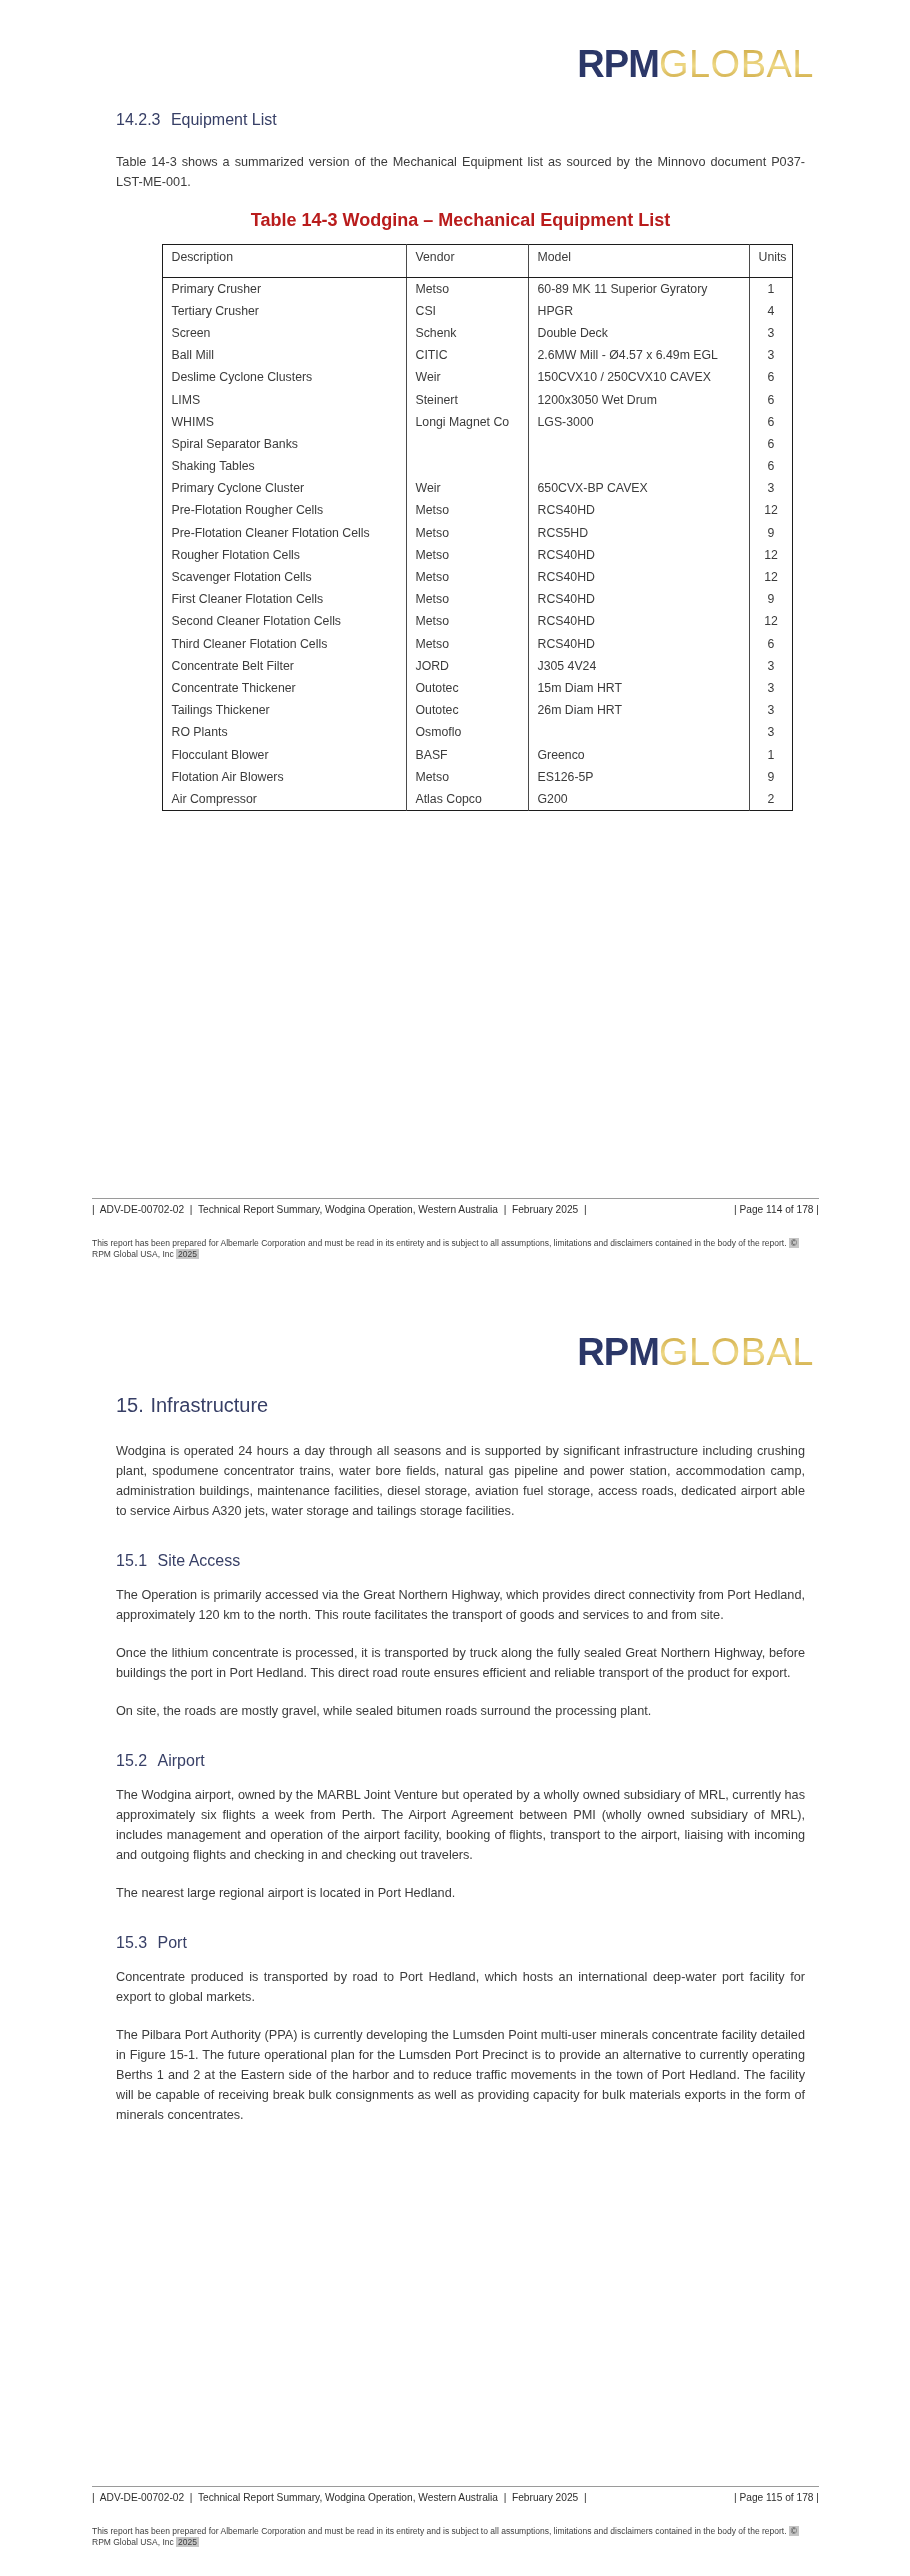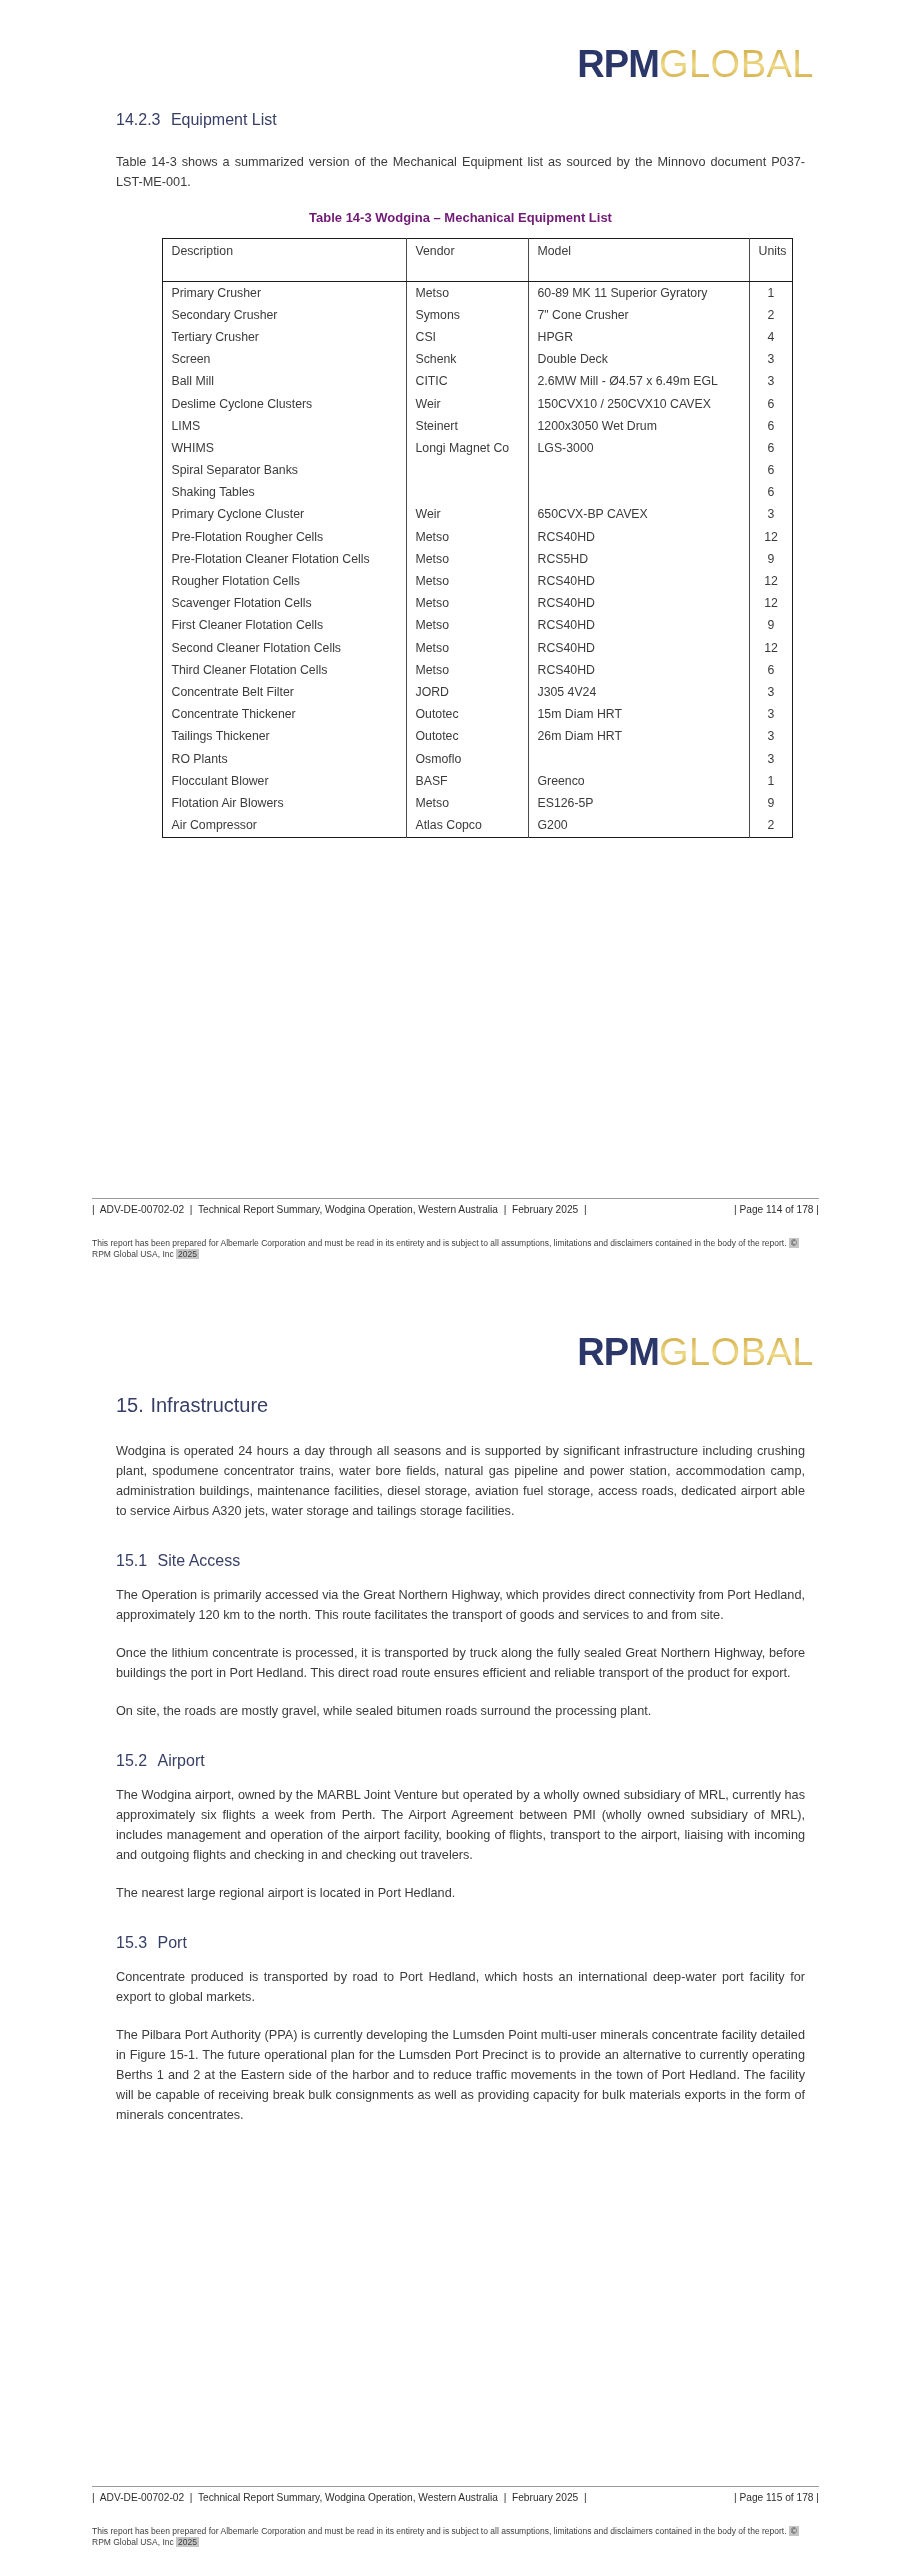--- a/index.html
+++ b/index.html
@@ -26,26 +26,26 @@
   h2.h-sub, h3.h-sub { color:#373f66; font-weight:500; font-size:16px; line-height:21px; }
   .hnum { display:inline-block; margin-right:10.4px; }
   h1.h-main { color:#373f66; font-weight:500; font-size:20px; line-height:25.5px; }
   h1.h-main .hnum { margin-right:6.6px; }
 
   p.body { font-size:12.7px; line-height:20px; text-align:justify; color:#3b3b3b; margin-bottom:18px; }
 
   
   #page-1 h2.h-sub { margin-top:109px; }
   #page-1 p.intro { margin-top:22px; margin-bottom:0; }
-  .tbl-caption { margin-top:18px; text-align:center; font-weight:700; font-size:13px; color:#701a75; }
+  .tbl-caption { margin-top:18px; text-align:center; font-weight:700; font-size:18px; color:#b91c1c; }
 
   table.equip { margin-top:13.2px; margin-left:46px; width:630px; table-layout:fixed; border-collapse:collapse; border:1.9px solid #1c1c1c; font-size:12.3px; }
   table.equip th, table.equip td { border-left:0.9px solid #4a4a4a; padding:2.6px 8.5px; line-height:17px; text-align:left; font-weight:400; vertical-align:middle; overflow:hidden; white-space:nowrap; }
   table.equip th:first-child, table.equip td:first-child { border-left:none; }
-  table.equip thead th { border-bottom:1.9px solid #1c1c1c; padding-top:3.8px; padding-bottom:21px; }
+  table.equip thead th { border-bottom:1.9px solid #1c1c1c; padding-top:3.8px; padding-bottom:11px; }
   table.equip td.units { text-align:center; padding-left:1.9px; padding-right:1.9px; }
 
   
   #page-2 h1.h-main { margin-top:105px; }
   #page-2 p.intro { margin-top:22.6px; }
   .sections h3.h-sub { margin-top:29px; margin-bottom:14px; }
 
   
   .pagefooter { position:absolute; left:92px; right:92px; bottom:28px; }
   .footer-rule { border-top:1.9px solid #9a9a9a; margin-bottom:4.7px; }
@@ -88,26 +88,20 @@
           </tr>
         </thead>
         <tbody>
             <tr>
               <td>Primary Crusher</td>
               <td>Metso</td>
               <td>60-89 MK 11 Superior Gyratory</td>
               <td class="units">1</td>
             </tr>
             <tr>
-              <td>Secondary Crusher</td>
-              <td>Symons</td>
-              <td>7" Cone Crusher</td>
-              <td class="units">2</td>
-            </tr>
-            <tr>
               <td>Tertiary Crusher</td>
               <td>CSI</td>
               <td>HPGR</td>
               <td class="units">4</td>
             </tr>
             <tr>
               <td>Screen</td>
               <td>Schenk</td>
               <td>Double Deck</td>
               <td class="units">3</td>

